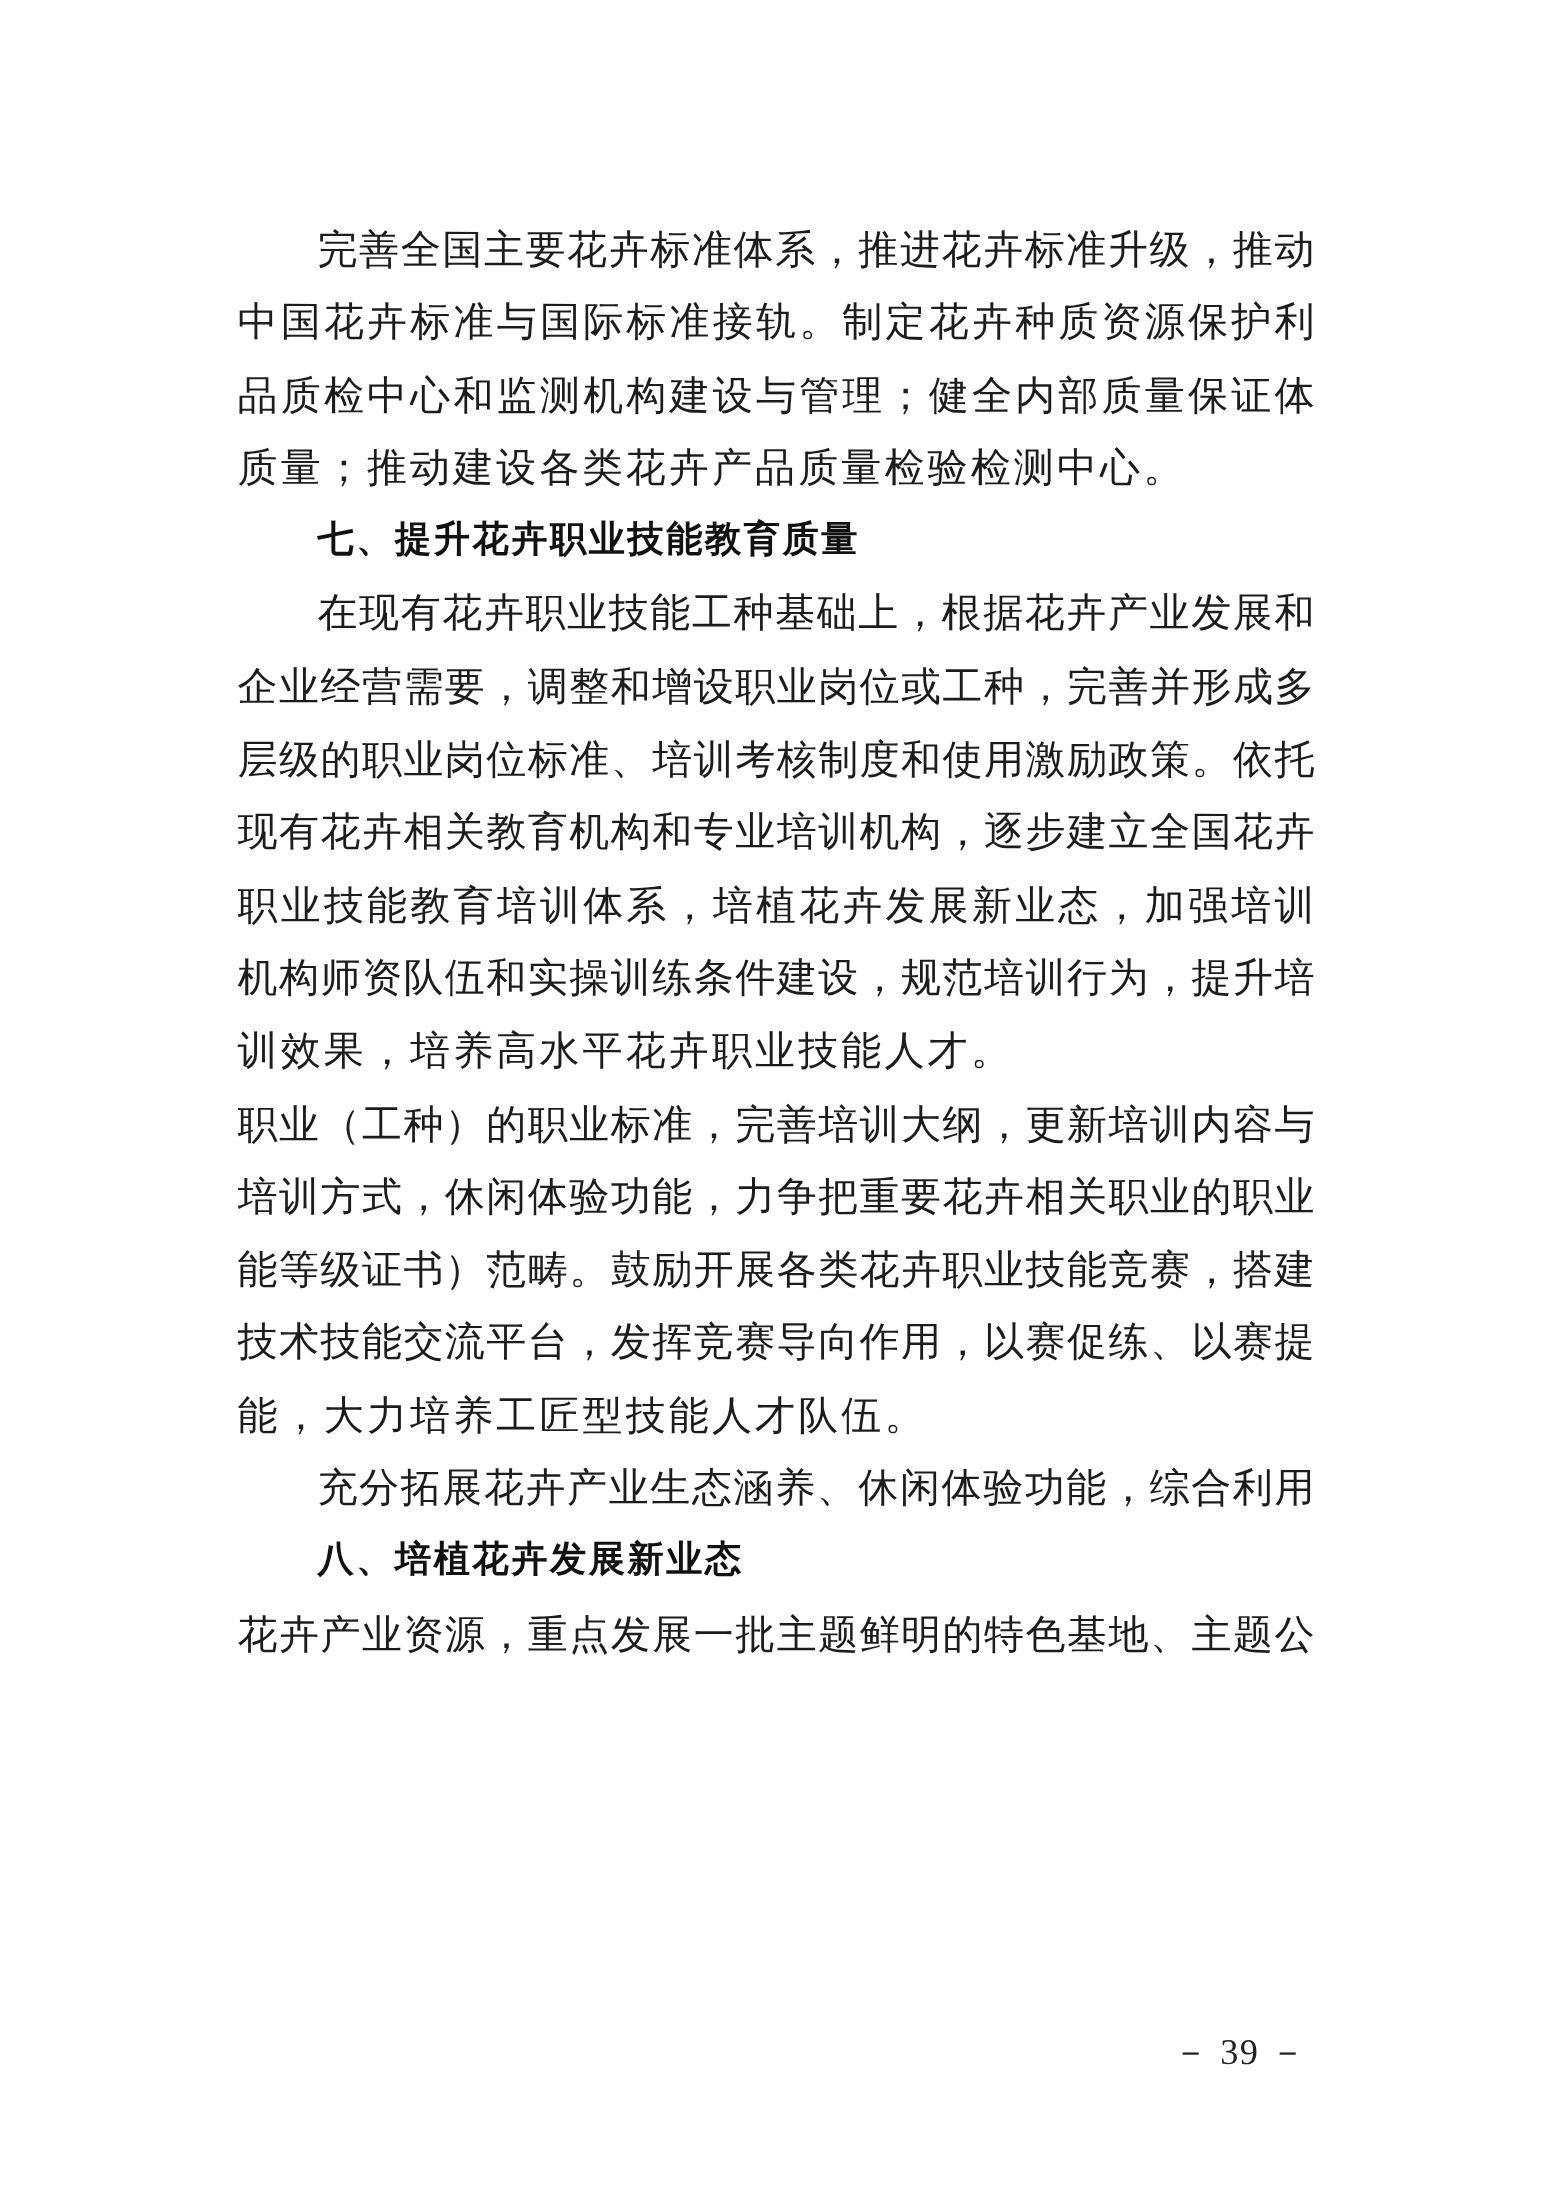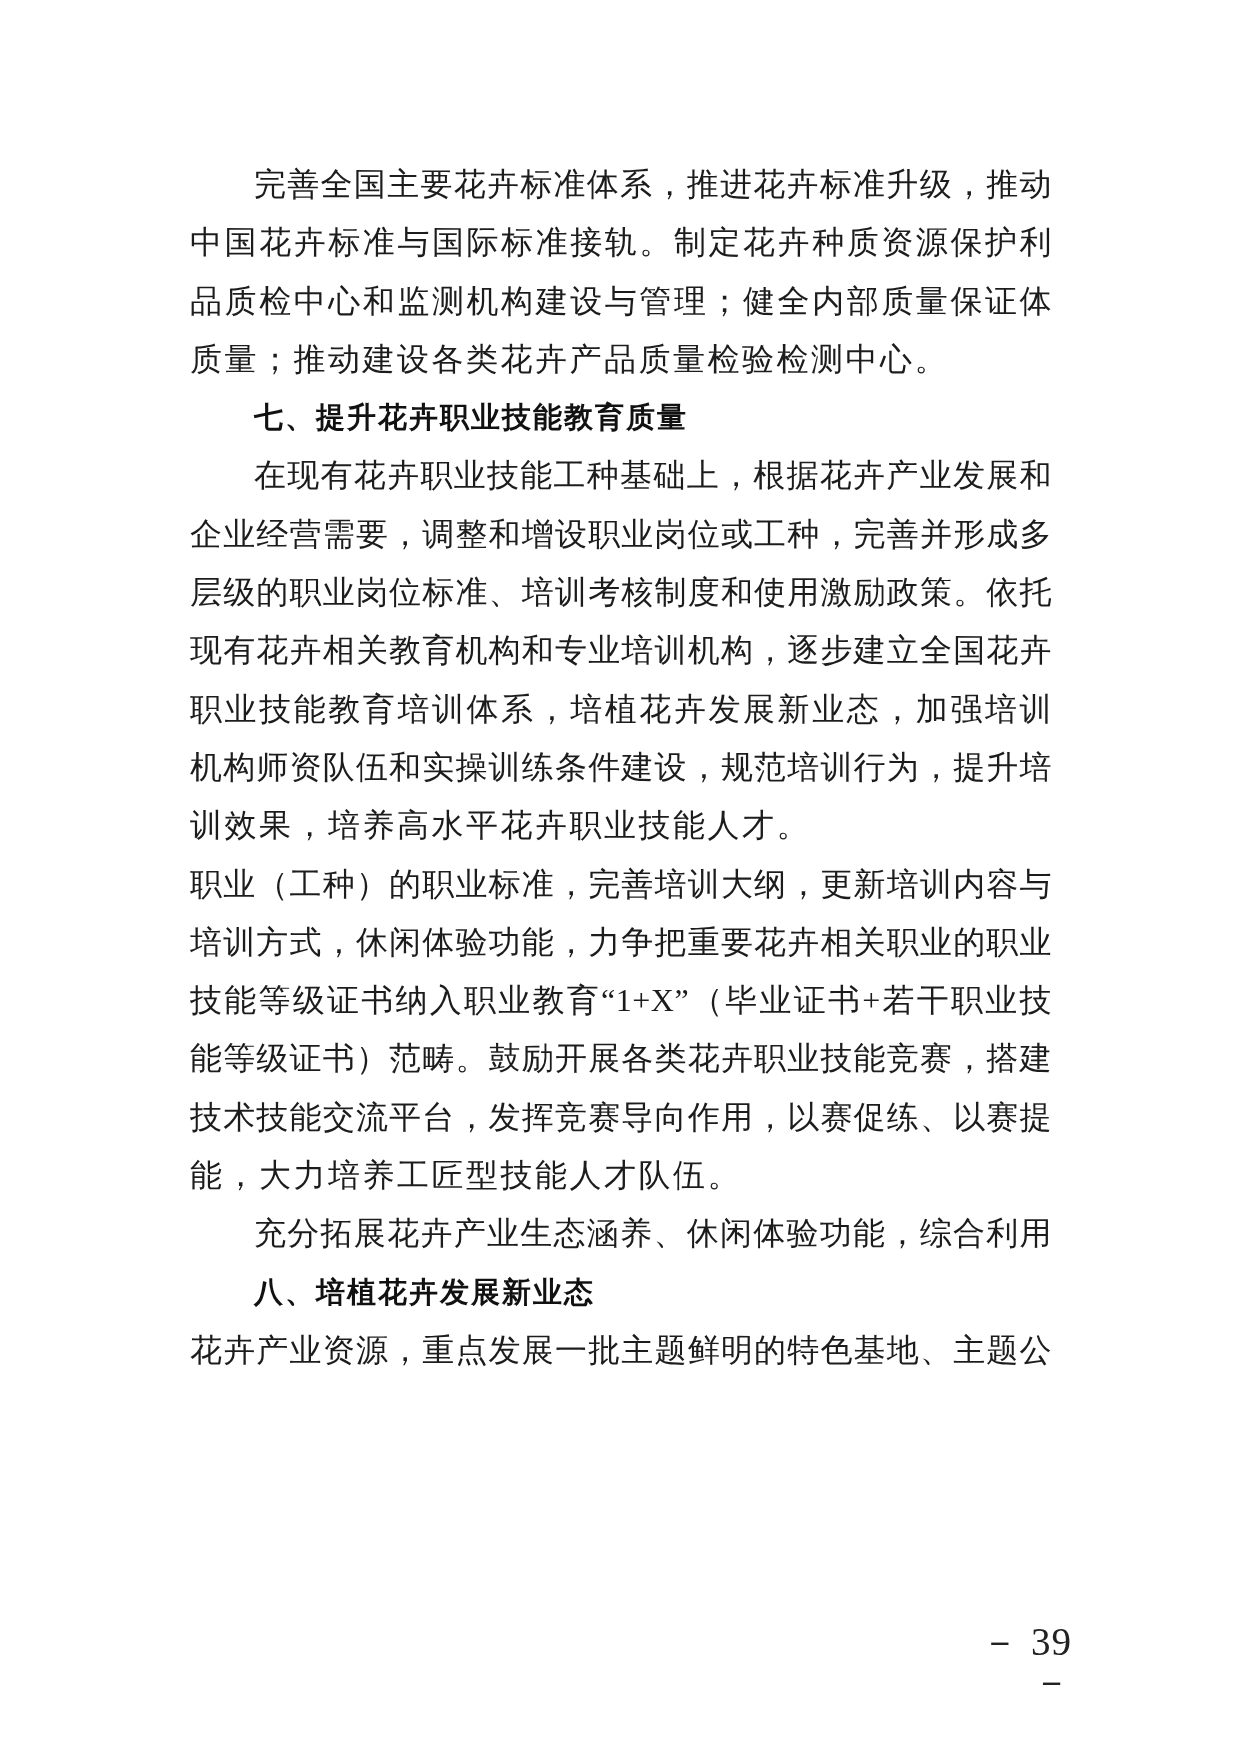--- a/index.html
+++ b/index.html
@@ -16,21 +16,21 @@
     color: #1c1c1c;
   }
   .page {
     position: absolute;
     inset: 0;
     background: #ffffff;
   }
   .text-block {
     position: absolute;
     left: 190px;
-    top: 155px;
+    top: 170px;
     width: 862px;
   }
   .line {
     height: 58.3px;
     line-height: 58.3px;
     font-size: 32px;
     letter-spacing: 2.5px;
     white-space: nowrap;
     color: #1c1c1c;
   }
@@ -52,22 +52,22 @@
     letter-spacing: 2px;
     color: #111111;
   }
   .page-number {
     position: absolute;
     top: 1622px;
     left: 938px;
     width: 134px;
     height: 40px;
     line-height: 40px;
-    text-align: right;
-    font-size: 39px;
+    text-align: left;
+    font-size: 29px;
     letter-spacing: 1px;
     color: #222222;
     font-family: "Liberation Serif", "DejaVu Serif", serif;
   }
 </style>
 </head>
 <body>
 
 <div class="page">
 
@@ -83,21 +83,20 @@
     <div class="line fill indent">在现有花卉职业技能工种基础上，根据花卉产业发展和</div>
     <div class="line fill">企业经营需要，调整和增设职业岗位或工种，完善并形成多</div>
     <div class="line fill">层级的职业岗位标准、培训考核制度和使用激励政策。依托</div>
     <div class="line fill">现有花卉相关教育机构和专业培训机构，逐步建立全国花卉</div>
     <div class="line fill">职业技能教育培训体系，培植花卉发展新业态，加强培训</div>
     <div class="line fill">机构师资队伍和实操训练条件建设，规范培训行为，提升培</div>
     <div class="line">训效果，培养高水平花卉职业技能人才。</div>
 
     <div class="line fill">职业（工种）的职业标准，完善培训大纲，更新培训内容与</div>
     <div class="line fill">培训方式，休闲体验功能，力争把重要花卉相关职业的职业</div>
-    <div class="line fill">技能等级证书纳入职业教育“1+X”（毕业证书+若干职业技</div>
     <div class="line fill">能等级证书）范畴。鼓励开展各类花卉职业技能竞赛，搭建</div>
     <div class="line fill">技术技能交流平台，发挥竞赛导向作用，以赛促练、以赛提</div>
     <div class="line">能，大力培养工匠型技能人才队伍。</div>
 
     <div class="line fill indent">充分拓展花卉产业生态涵养、休闲体验功能，综合利用</div>
 
     <div class="line heading indent">八、培植花卉发展新业态</div>
     <div class="line fill">花卉产业资源，重点发展一批主题鲜明的特色基地、主题公</div>
 
   </div>

